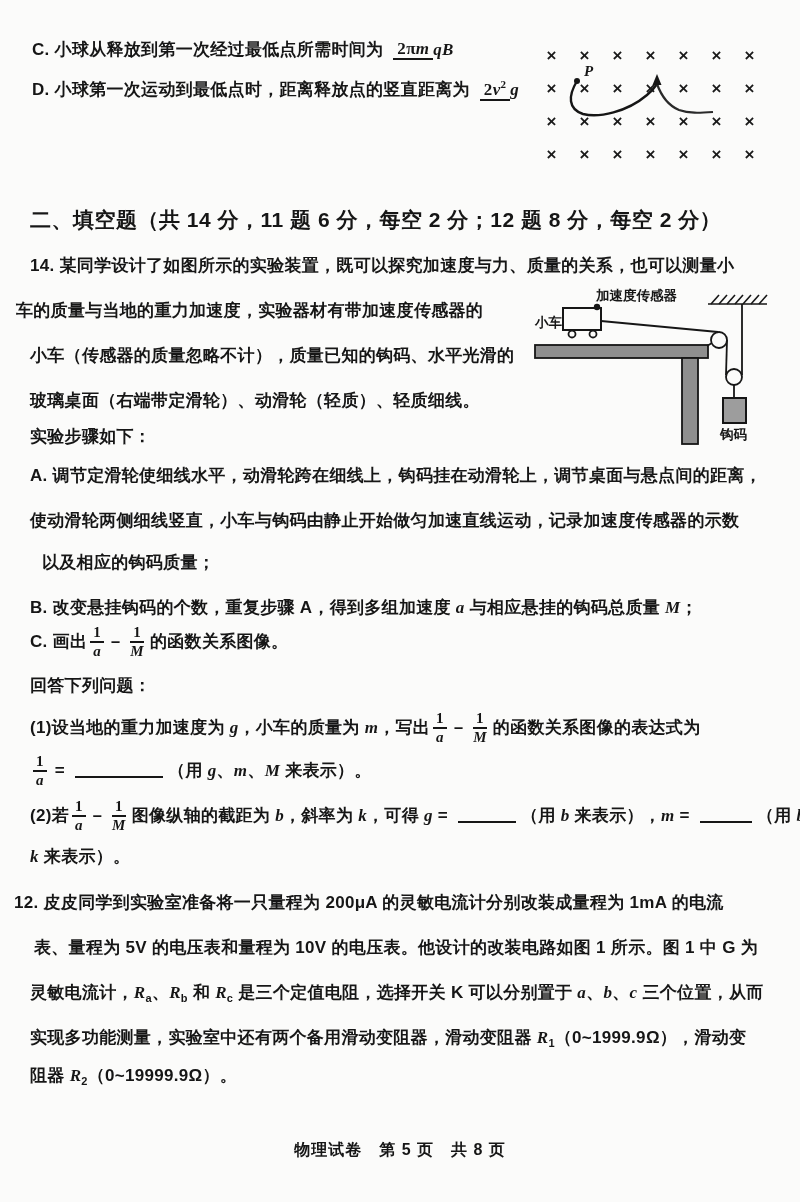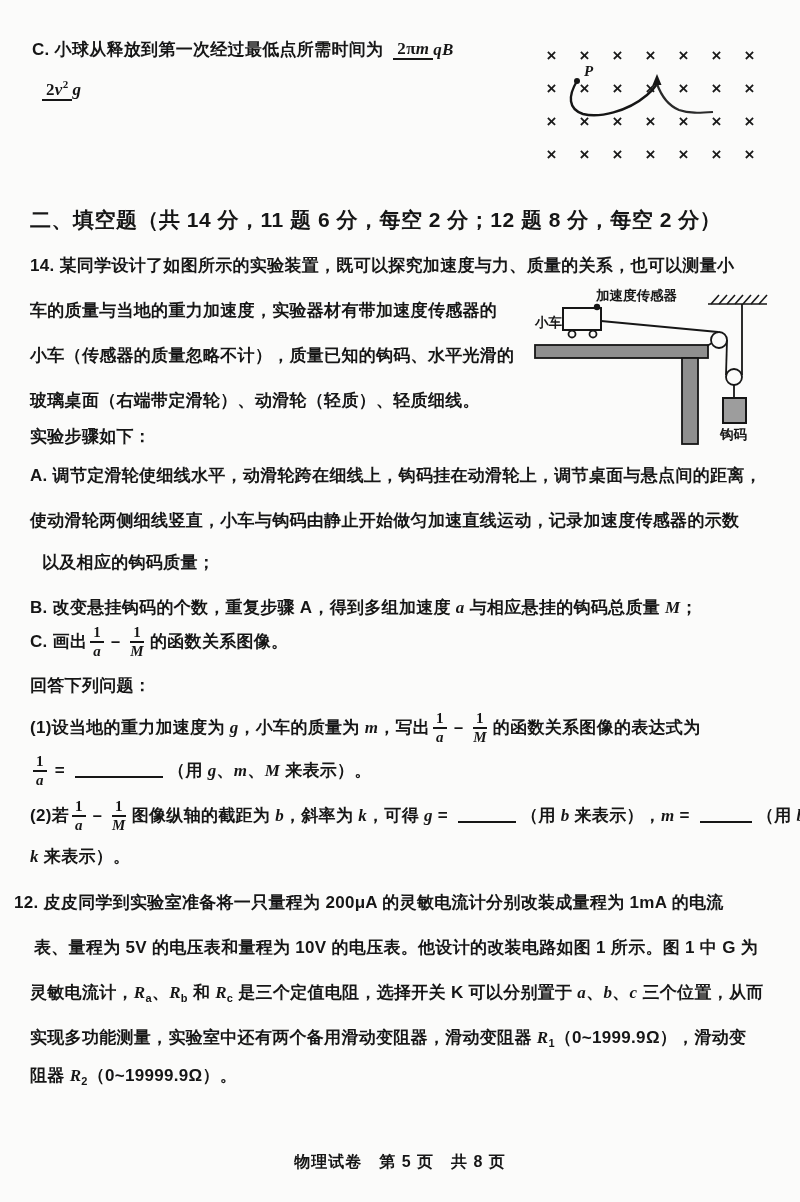--- a/index.html
+++ b/index.html
@@ -31,34 +31,35 @@
   .bigfr{display:inline-flex;flex-direction:row;align-items:center;
     font-family:"Liberation Serif","DejaVu Serif",serif;
     font-size:17px;font-weight:700;line-height:1.15;margin-left:10px;}
   .bigfr .n{border-bottom:2px solid #161616;padding:0 4px;}
   .blank{display:inline-block;border-bottom:2px solid #161616;height:14px;vertical-align:-2px;margin:0 5px;}
   .w90{width:88px;} .w60{width:58px;} .w55{width:52px;}
   .optrow{display:flex;align-items:center;font-size:17px;font-weight:700;letter-spacing:0.3px;}
   #field-grid{display:grid;place-items:center;font-size:17px;font-weight:700;
     font-family:"Liberation Sans","DejaVu Sans",sans-serif;color:#1a1a1a;}
   #section-title{font-size:21px;font-weight:800;letter-spacing:0.5px;}
-  #footer{width:800px;text-align:center;font-size:16px;font-weight:700;letter-spacing:1px;margin-top:12px;}
+  #footer{width:800px;text-align:center;font-size:16px;font-weight:700;letter-spacing:1px;}
 </style>
 </head>
 <body>
 
 <div class="abs optrow" style="left:32px;top:38px;">
   <span>C. 小球从释放到第一次经过最低点所需时间为</span>
   <span class="bigfr">
     <span class="n">2π<i>m</i></span>
     <span class="d"><i>qB</i></span>
   </span>
 </div>
 
 <div class="abs optrow" style="left:32px;top:78px;">
+  <span>D. 小球第一次运动到最低点时，距离释放点的竖直距离为</span>
   <span class="bigfr">
     <span class="n">2<i>v</i><sup>2</sup></span>
     <span class="d"><i>g</i></span>
   </span>
 </div>
 
 <div id="field-grid" class="abs" style="left: 535px; top: 39px; width: 231px; height: 132px; grid-template-columns: repeat(7, 33px); grid-template-rows: repeat(4, 33px);">
     <span>×</span>
     <span>×</span>
     <span>×</span>
@@ -92,21 +93,21 @@
   <circle cx="42" cy="43" r="3" fill="#161616"></circle>
   <text x="49" y="38" font-size="15" font-style="italic" font-weight="bold" font-family="Liberation Serif, DejaVu Serif, serif" fill="#161616">P</text>
   <path d="M42,43 C33,58 33,71 48,76 C64,80 92,74 112,57 Q118,52 122,46" fill="none" stroke="#161616" stroke-width="2.4"></path>
   <path d="M122,46 C126,57 132,67 144,72 C154,75.5 164,75 178,74" fill="none" stroke="#2a2a2a" stroke-width="2.2"></path>
   <polygon points="122,36 117.5,47 126.5,47" fill="#161616"></polygon>
 </svg>
 
 <div id="section-title" class="abs" style="left:30px;top:206px;">二、填空题（共 14 分，11 题 6 分，每空 2 分；12 题 8 分，每空 2 分）</div>
 
 <div class="abs txt" style="left:30px;top:243px;">14. 某同学设计了如图所示的实验装置，既可以探究加速度与力、质量的关系，也可以测量小</div>
-<div class="abs txt" style="left:30px;top:288px;">车的质量与当地的重力加速度，实验器材有带加速度传感器的</div>
+<div class="abs txt" style="left:16px;top:288px;">车的质量与当地的重力加速度，实验器材有带加速度传感器的</div>
 <div class="abs txt" style="left:30px;top:333px;">小车（传感器的质量忽略不计），质量已知的钩码、水平光滑的</div>
 <div class="abs txt" style="left:30px;top:378px;">玻璃桌面（右端带定滑轮）、动滑轮（轻质）、轻质细线。</div>
 <div class="abs txt" style="left:30px;top:414px;">实验步骤如下：</div>
 
 <svg class="abs" style="left:533px;top:283px;" width="247" height="168" viewBox="0 0 247 168">
 
   <g stroke="#161616" stroke-width="1.6">
     <line x1="175" y1="21" x2="234" y2="21"></line>
     <line x1="178" y1="21" x2="186" y2="12"></line>
       <line x1="186" y1="21" x2="194" y2="12"></line>

